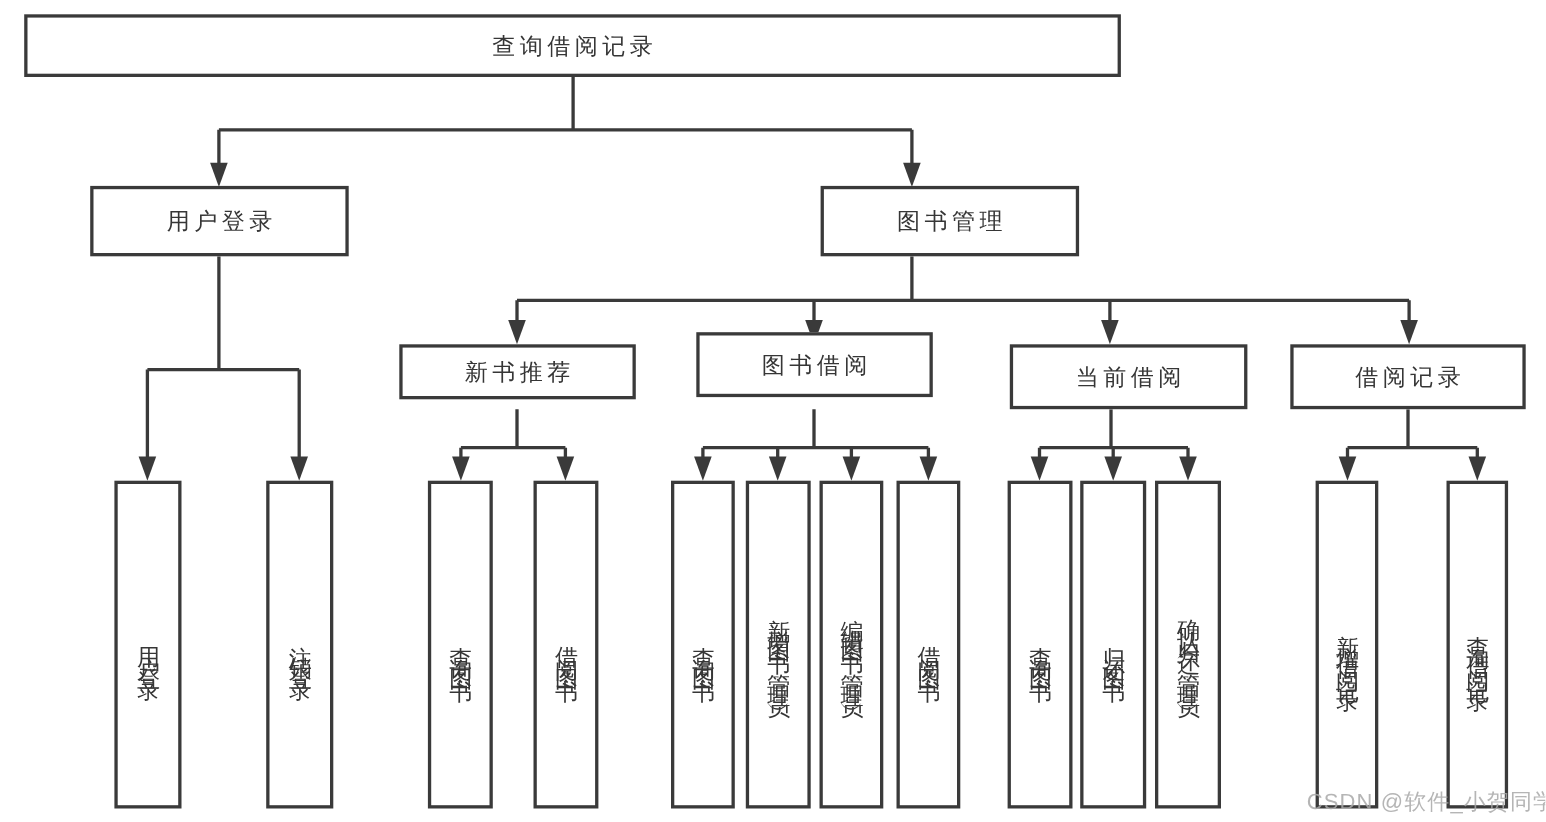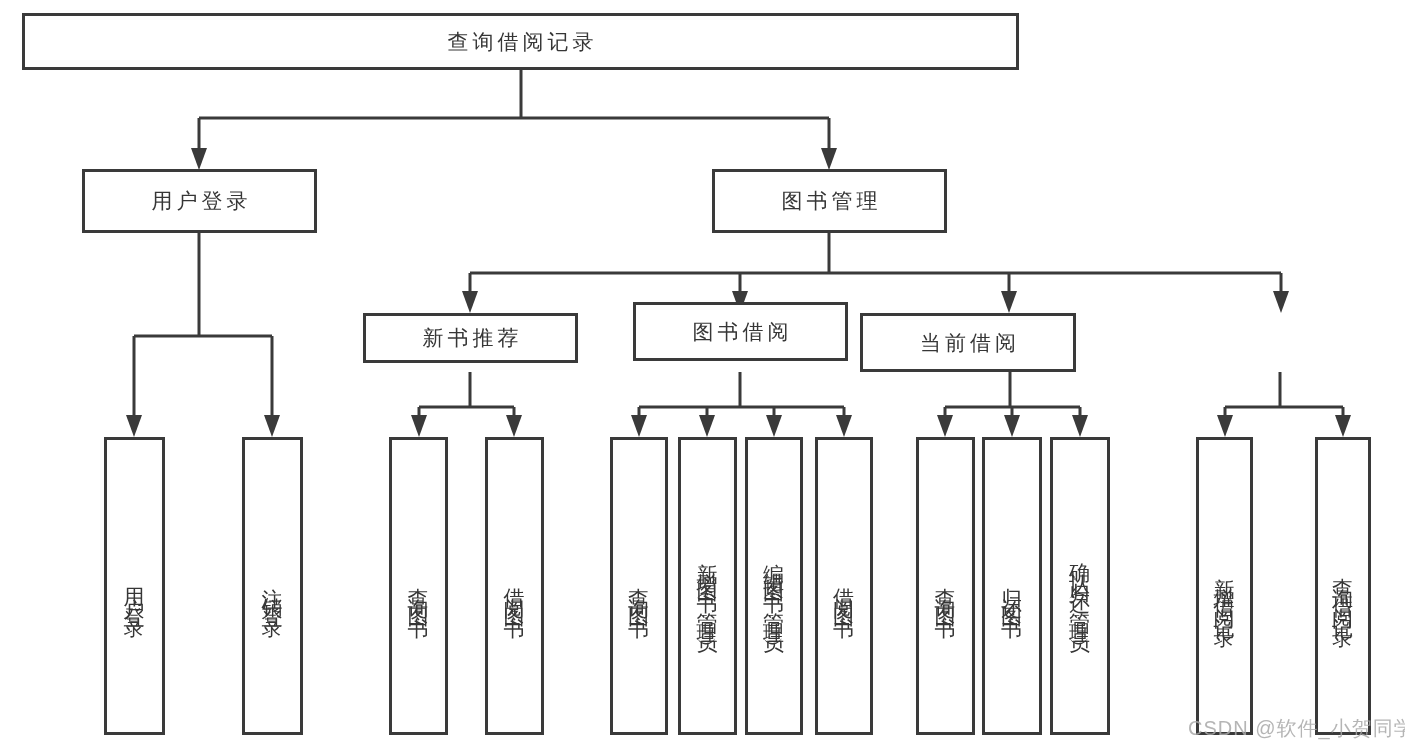--- a/index.html
+++ b/index.html
@@ -102,32 +102,35 @@
     <polygon points="1335,415 1351,415 1343,437"></polygon>
   </svg>
 
   <div class="box hbox" style="left:22px; top:13px; width:997px; height:57px;">
     <span>查询借阅记录</span>
   </div>
 
   <div class="box hbox" style="left:82px; top:169px; width:235px; height:64px;">
     <span>用户登录</span>
   </div>
-  <div class="box hbox" style="left:712px; top:169px; width:235px; height:64px;">
+  <div class="box hbox" style="left:746px; top:169px; width:235px; height:64px;">
     <span>图书管理</span>
   </div>
 
   <div class="box hbox" style="left:363px; top:313px; width:215px; height:50px;">
     <span>新书推荐</span>
   </div>
   <div class="box hbox" style="left:633px; top:302px; width:215px; height:59px;">
     <span>图书借阅</span>
   </div>
-  <div class="box hbox" style="left:860px; top:313px; width:216px; height:59px;">
+  <div class="box hbox" style="left:918px; top:313px; width:216px; height:59px;">
     <span>当前借阅</span>
+  </div>
+  <div class="box hbox" style="left:1173px; top:313px; width:214px; height:59px;">
+    <span>借阅记录</span>
   </div>
 
   <div class="box vbox" style="left:104px; top:437px; width:61px; height:298px;">
     <span>用户登录</span>
   </div>
   <div class="box vbox" style="left:242px; top:437px; width:61px; height:298px;">
     <span>注销登录</span>
   </div>
 
   <div class="box vbox" style="left:389px; top:437px; width:59px; height:298px;">

